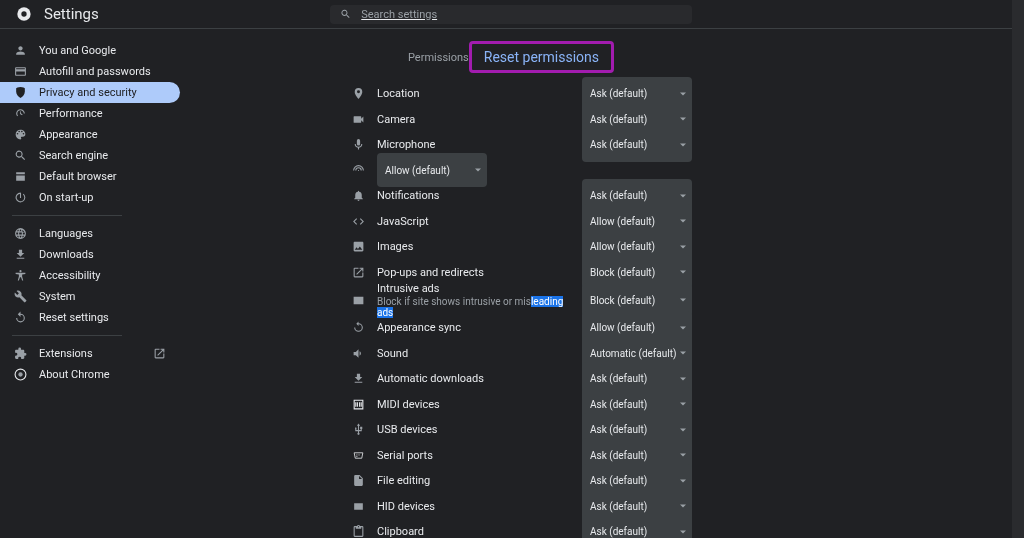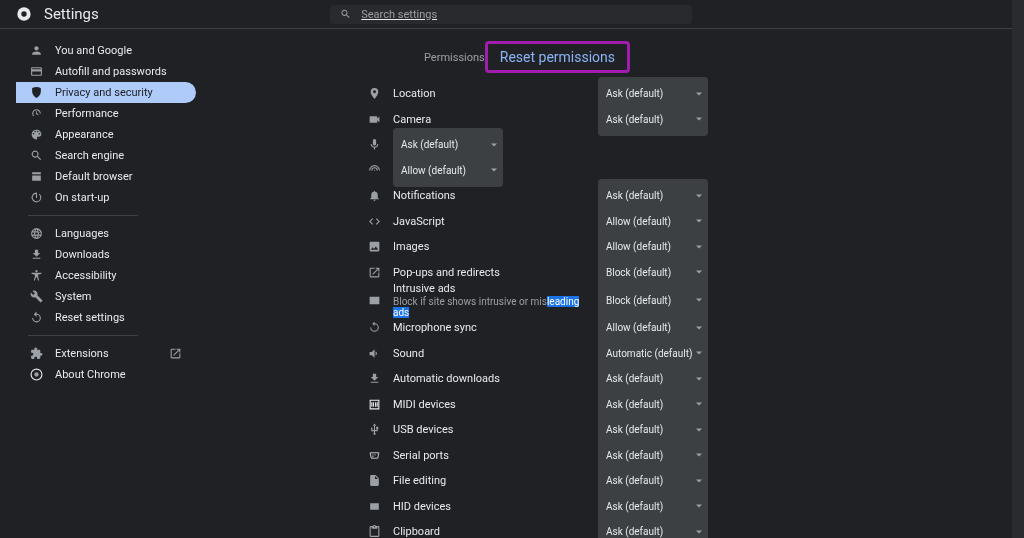--- a/index.html
+++ b/index.html
@@ -24,21 +24,21 @@
   .header{height:29px;display:flex;align-items:center;padding:0 16px;gap:16px;border-bottom:1px solid var(--card-border);}
   .header-title{display:flex;align-items:center;gap:12px;font-size:15px;font-weight:400;white-space:nowrap;}
   .chrome-logo{width:16px;height:16px;}
   .search-wrap{flex:0 0 auto;margin-left:auto;margin-right:auto;position:absolute;left:330px;width:362px;height:19px;background:var(--card-bg);border-radius:4px;display:flex;align-items:center;padding:0 10px;gap:10px;}
   .search-wrap svg{width:12px;height:12px;fill:var(--text-secondary);}
   .search-input{background:transparent;border:none;outline:none;color:var(--text-primary);font-size:11px;width:100%;text-decoration:underline;}
   .search-input::placeholder{color:var(--text-secondary);}
   
   
   .columns{display:flex;height:calc(100% - 29px);}
-  .sidebar{width:180px;padding-top:8px;flex-shrink:0;margin-left:16px;}
+  .sidebar{width:180px;padding-top:8px;flex-shrink:0;}
   .main{flex:1;display:flex;justify-content:flex-start;padding-left:150px;padding-top:12px;overflow:hidden;}
   
   
   .side-group{padding:3px 0;}
   .side-sep{height:1px;background:var(--card-border);margin:4px 12px;width:110px;}
   .side-item{display:flex;align-items:center;gap:12px;height:21px;padding:0 14px;font-size:11px;cursor:pointer;border-radius:0 20px 20px 0;}
   .side-item svg{width:13px;height:13px;fill:var(--text-secondary);flex-shrink:0;}
   .side-item.active{background:var(--accent-bg);color:var(--accent-text);}
   .side-item.active svg{fill:var(--accent-text);}
   .side-item .ext-icon{margin-left:auto;}
@@ -328,20 +328,21 @@
       <span>Ask (default)</span>
       <svg viewBox="0 0 10 5">
                 <use href="#i-caret"></use>
               </svg>
     </div>
           </div>
           <div class="perm-row">
     <svg class="perm-icon" viewBox="0 0 24 24">
               <use href="#i-mic"></use>
             </svg>
+    <div class="perm-label">Microphone</div>
     <div class="dropdown">
       <span>Ask (default)</span>
       <svg viewBox="0 0 10 5">
                 <use href="#i-caret"></use>
               </svg>
     </div>
           </div>
           <div class="perm-row">
     <svg class="perm-icon" viewBox="0 0 24 24">
               <use href="#i-motion"></use>
@@ -410,21 +411,21 @@
       <span>Block (default)</span>
       <svg viewBox="0 0 10 5">
                 <use href="#i-caret"></use>
               </svg>
     </div>
           </div>
           <div class="perm-row">
     <svg class="perm-icon" viewBox="0 0 24 24">
               <use href="#i-sync"></use>
             </svg>
-    <div class="perm-label">Microphone sync</div>
+    <div class="perm-label">Appearance sync</div>
     <div class="dropdown">
       <span>Allow (default)</span>
       <svg viewBox="0 0 10 5">
                 <use href="#i-caret"></use>
               </svg>
     </div>
           </div>
           <div class="perm-row">
     <svg class="perm-icon" viewBox="0 0 24 24">
               <use href="#i-sound"></use>

